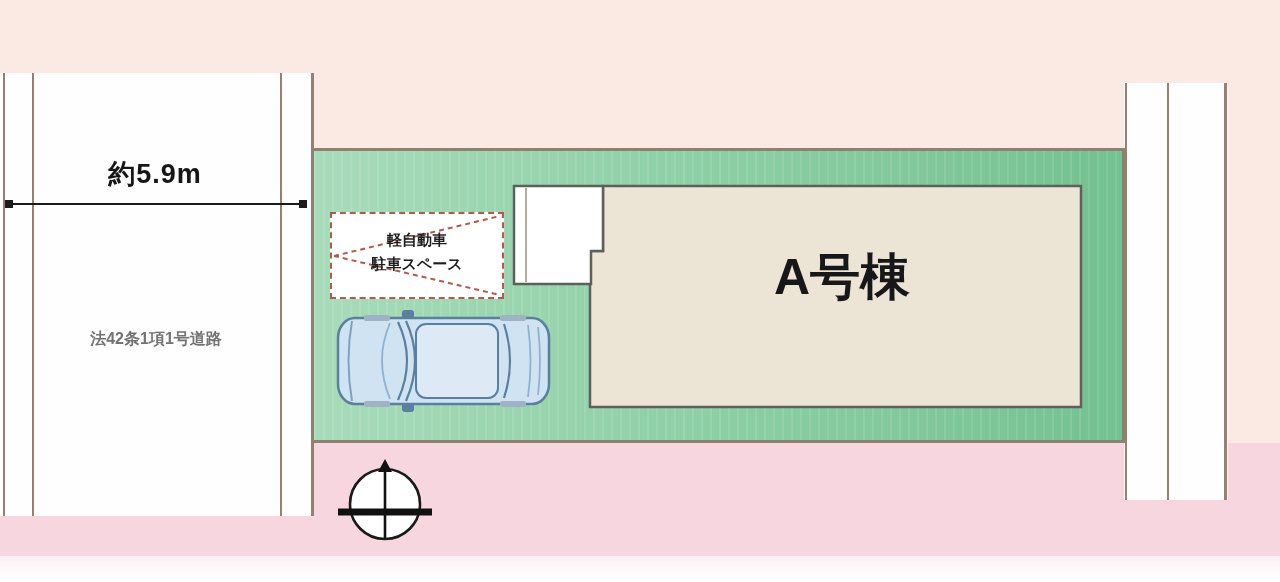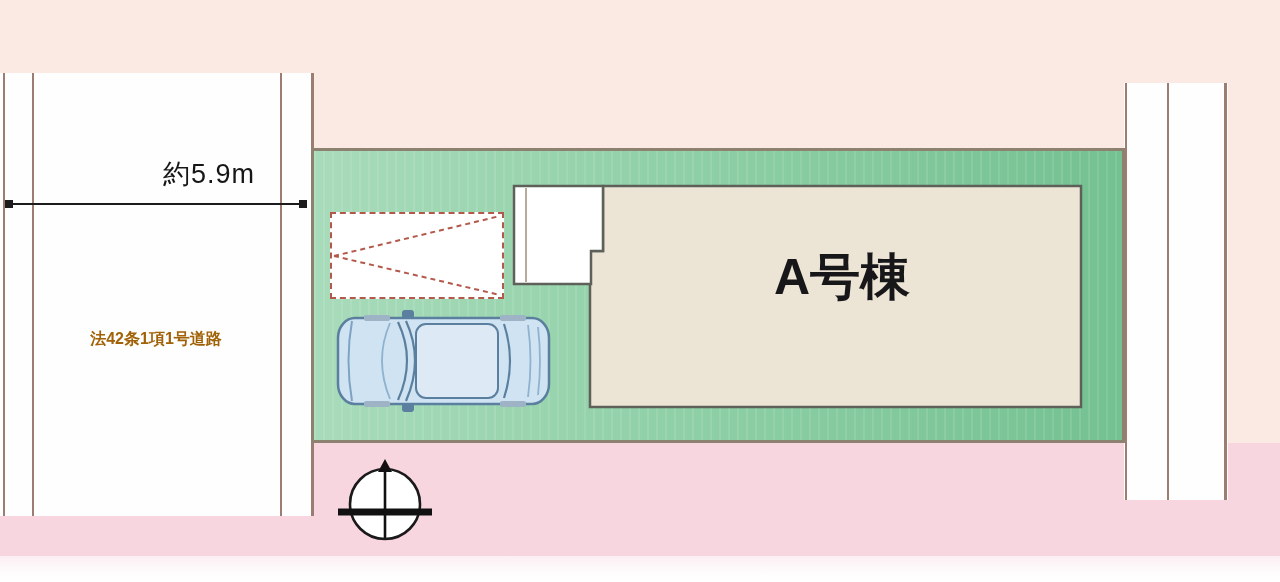--- a/index.html
+++ b/index.html
@@ -27,24 +27,24 @@
     left:311px;top:148px;width:814px;height:295px;box-sizing:border-box;
     border:3px solid #8d8170;z-index:2;
     background:
       repeating-linear-gradient(90deg,rgba(255,255,255,.10) 0 2px,rgba(255,255,255,0) 2px 9px),
       linear-gradient(90deg,#a8dbba 0%,#8fd0a7 45%,#74c191 100%);
   }
 
   
   #dim-line{left:8px;top:203px;width:296px;height:2px;background:#1c1c1c;z-index:3;}
   .dim-end{position:absolute;top:-3px;width:8px;height:8px;background:#1c1c1c;}
-  #dim-label{left:55px;top:156px;width:200px;text-align:right;
-    font-size:27px;font-weight:400;color:#161616;z-index:3;letter-spacing:1px;}
+  #dim-label{left:55px;top:156px;width:200px;text-align:center;
+    font-size:27px;font-weight:700;color:#161616;z-index:3;letter-spacing:1px;}
   #road-name-label{left:56px;top:329px;width:200px;text-align:center;
-    font-size:16px;font-weight:700;color:#a16207;z-index:3;}
+    font-size:16px;font-weight:700;color:#737373;z-index:3;}
 
   
   #building-svg{left:505px;top:180px;z-index:3;}
   #building-label{left:603px;top:252px;width:478px;text-align:center;
     font-size:50px;font-weight:600;color:#17171a;z-index:4;line-height:1;}
 
   
   #parking-box{
     left:330px;top:212px;width:174px;height:87px;box-sizing:border-box;
     background:#ffffff;border:2px dashed #b3594b;z-index:3;
@@ -90,20 +90,24 @@
   <polygon points="9,6 98,6 98,71 86,71 86,104 9,104" fill="#ffffff" stroke="#5e605a" stroke-width="2.5"></polygon>
   <line x1="21" y1="8" x2="21" y2="102" stroke="#b5ac9c" stroke-width="2"></line>
 </svg>
 <div id="building-label" class="abs">A号棟</div>
 
 <div id="parking-box" class="abs">
   <svg id="parking-diagonals" width="170" height="83" viewBox="0 0 170 83">
     <line x1="2" y1="42" x2="168" y2="2" stroke="#b3594b" stroke-width="2" stroke-dasharray="5 4"></line>
     <line x1="2" y1="42" x2="168" y2="81" stroke="#b3594b" stroke-width="2" stroke-dasharray="5 4"></line>
   </svg>
+  <div id="parking-label">
+    <span>軽自動車</span><br>
+    <span>駐車スペース</span>
+  </div>
 </div>
 
 <svg id="car-svg" class="abs" width="226" height="102" viewBox="0 0 226 102">
 
   <rect x="6" y="8" width="211" height="86" rx="17" ry="20" fill="#cfe3f2" stroke="#5b7f9e" stroke-width="2.5"></rect>
 
   <rect x="32" y="5" width="26" height="6" rx="2" fill="#9eb4c6"></rect>
   <rect x="32" y="91" width="26" height="6" rx="2" fill="#9eb4c6"></rect>
   <rect x="168" y="5" width="26" height="6" rx="2" fill="#9eb4c6"></rect>
   <rect x="168" y="91" width="26" height="6" rx="2" fill="#9eb4c6"></rect>

